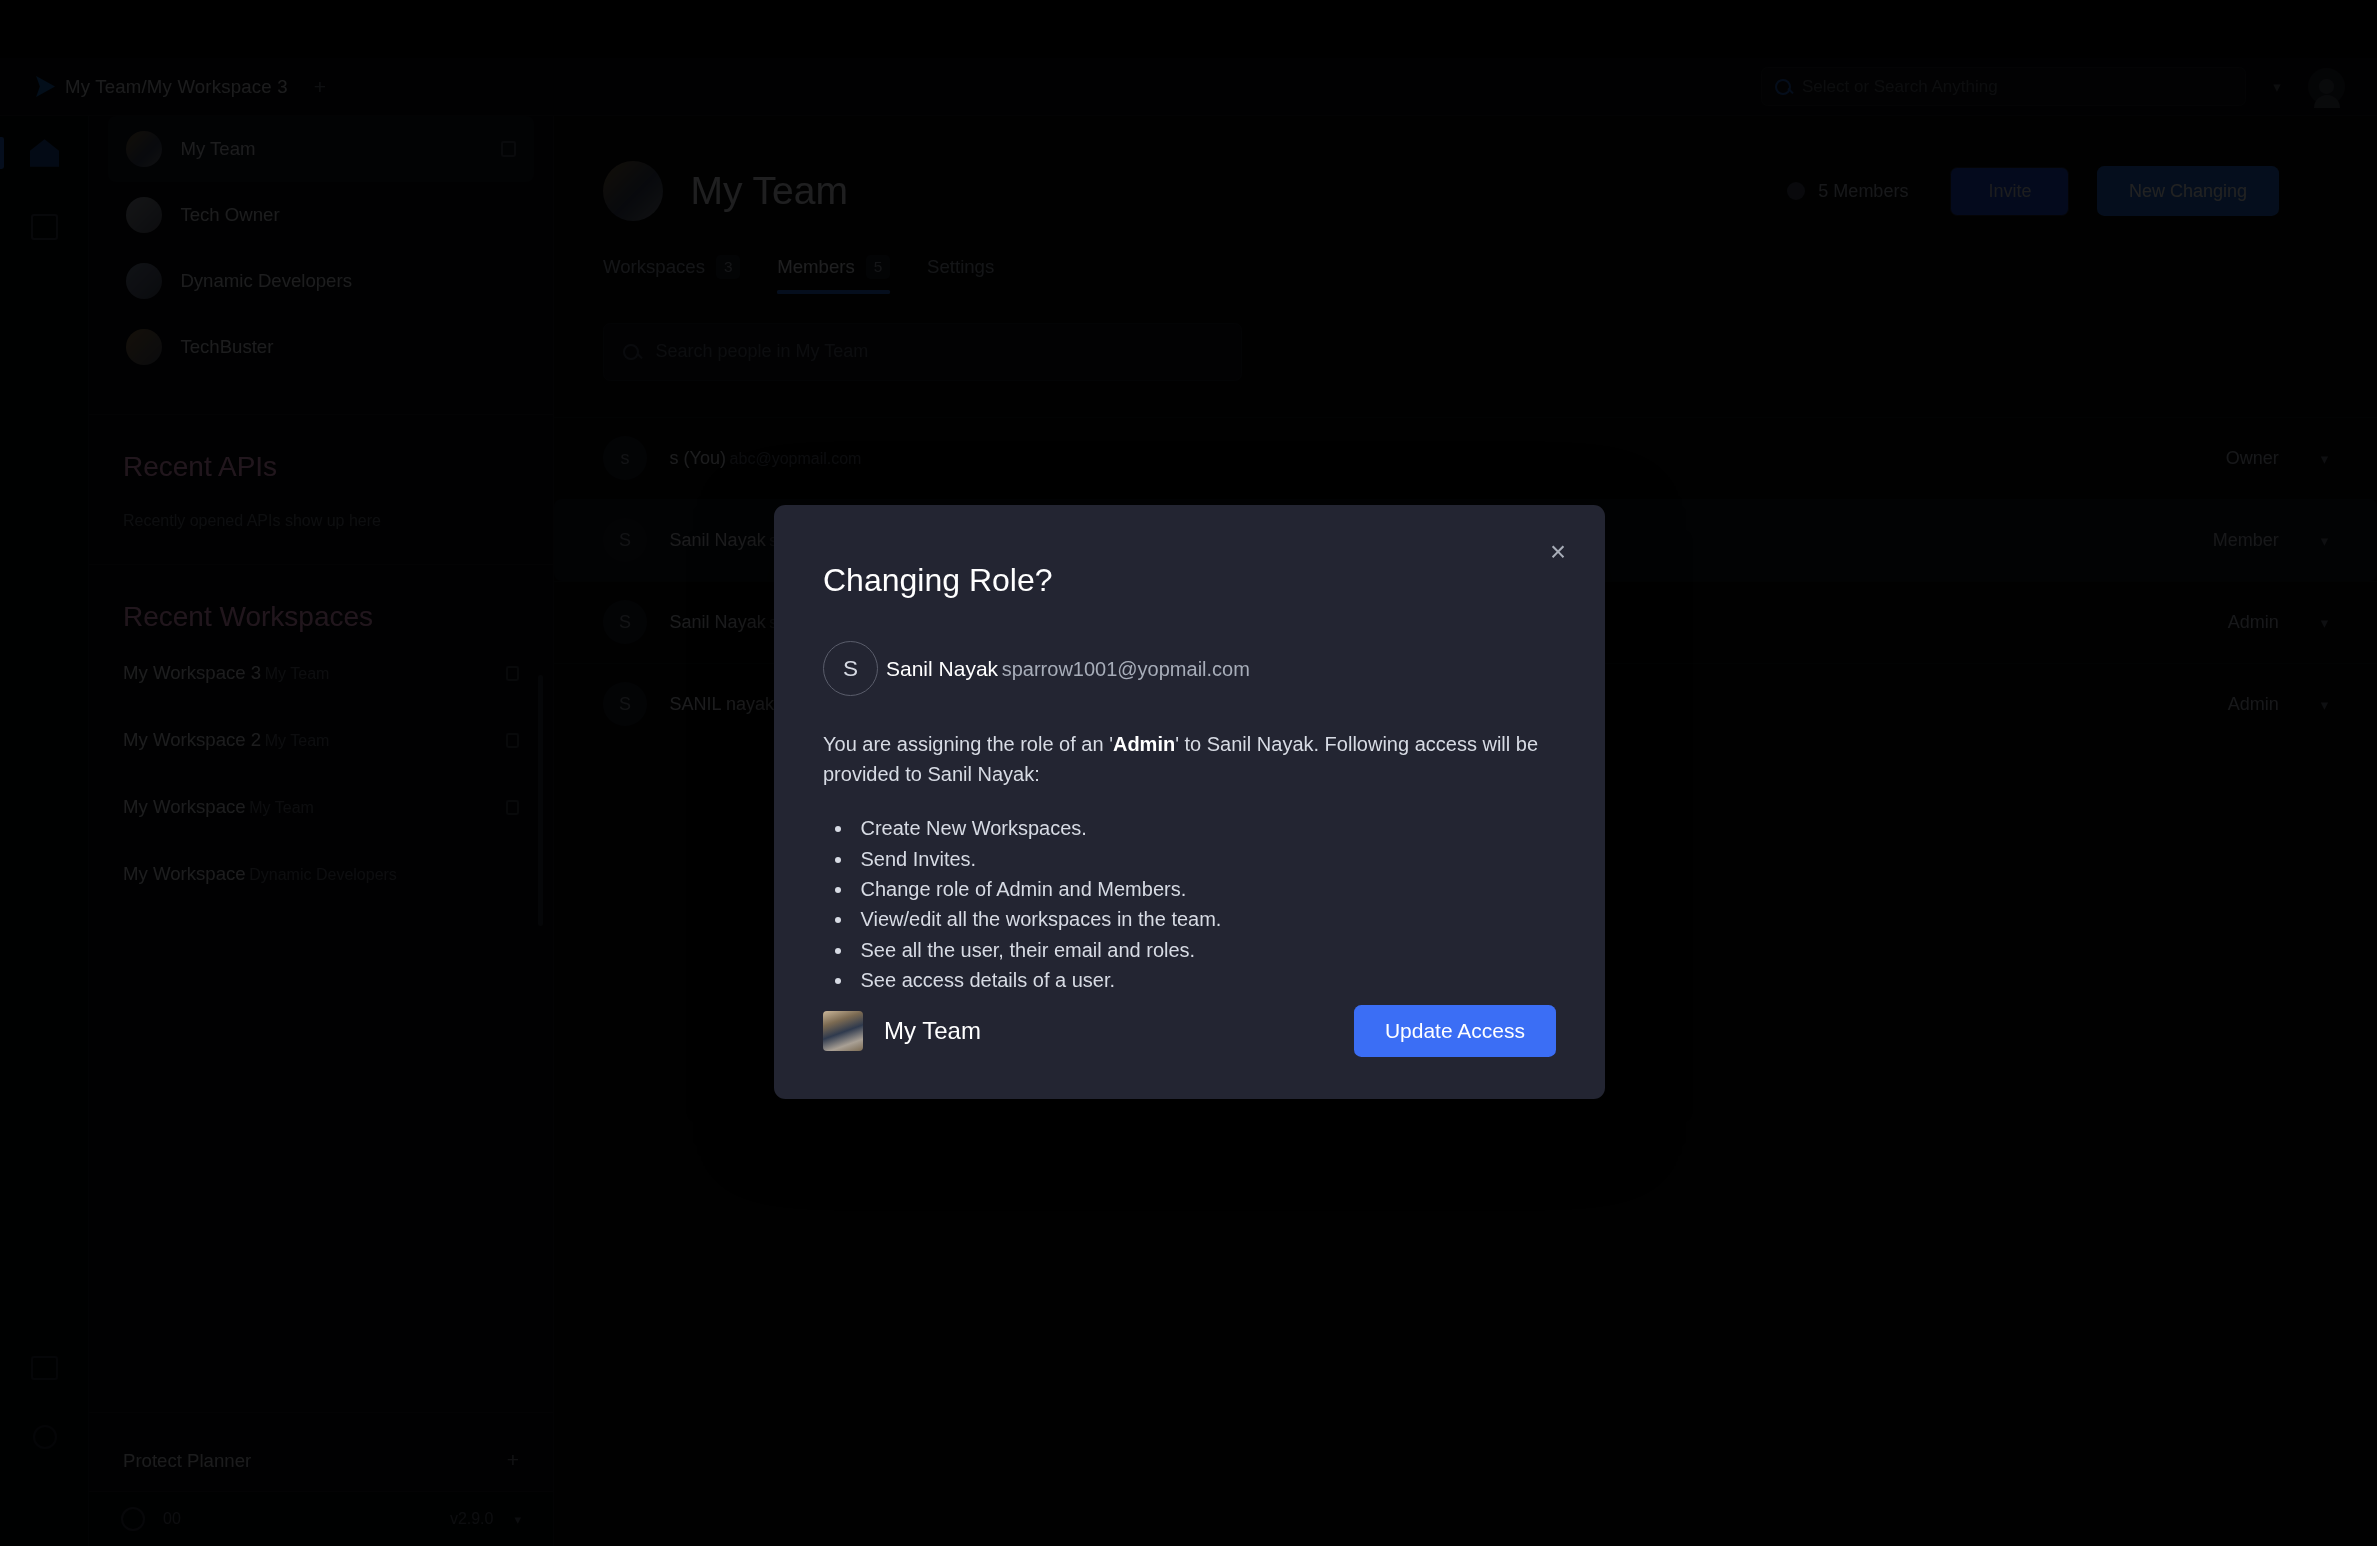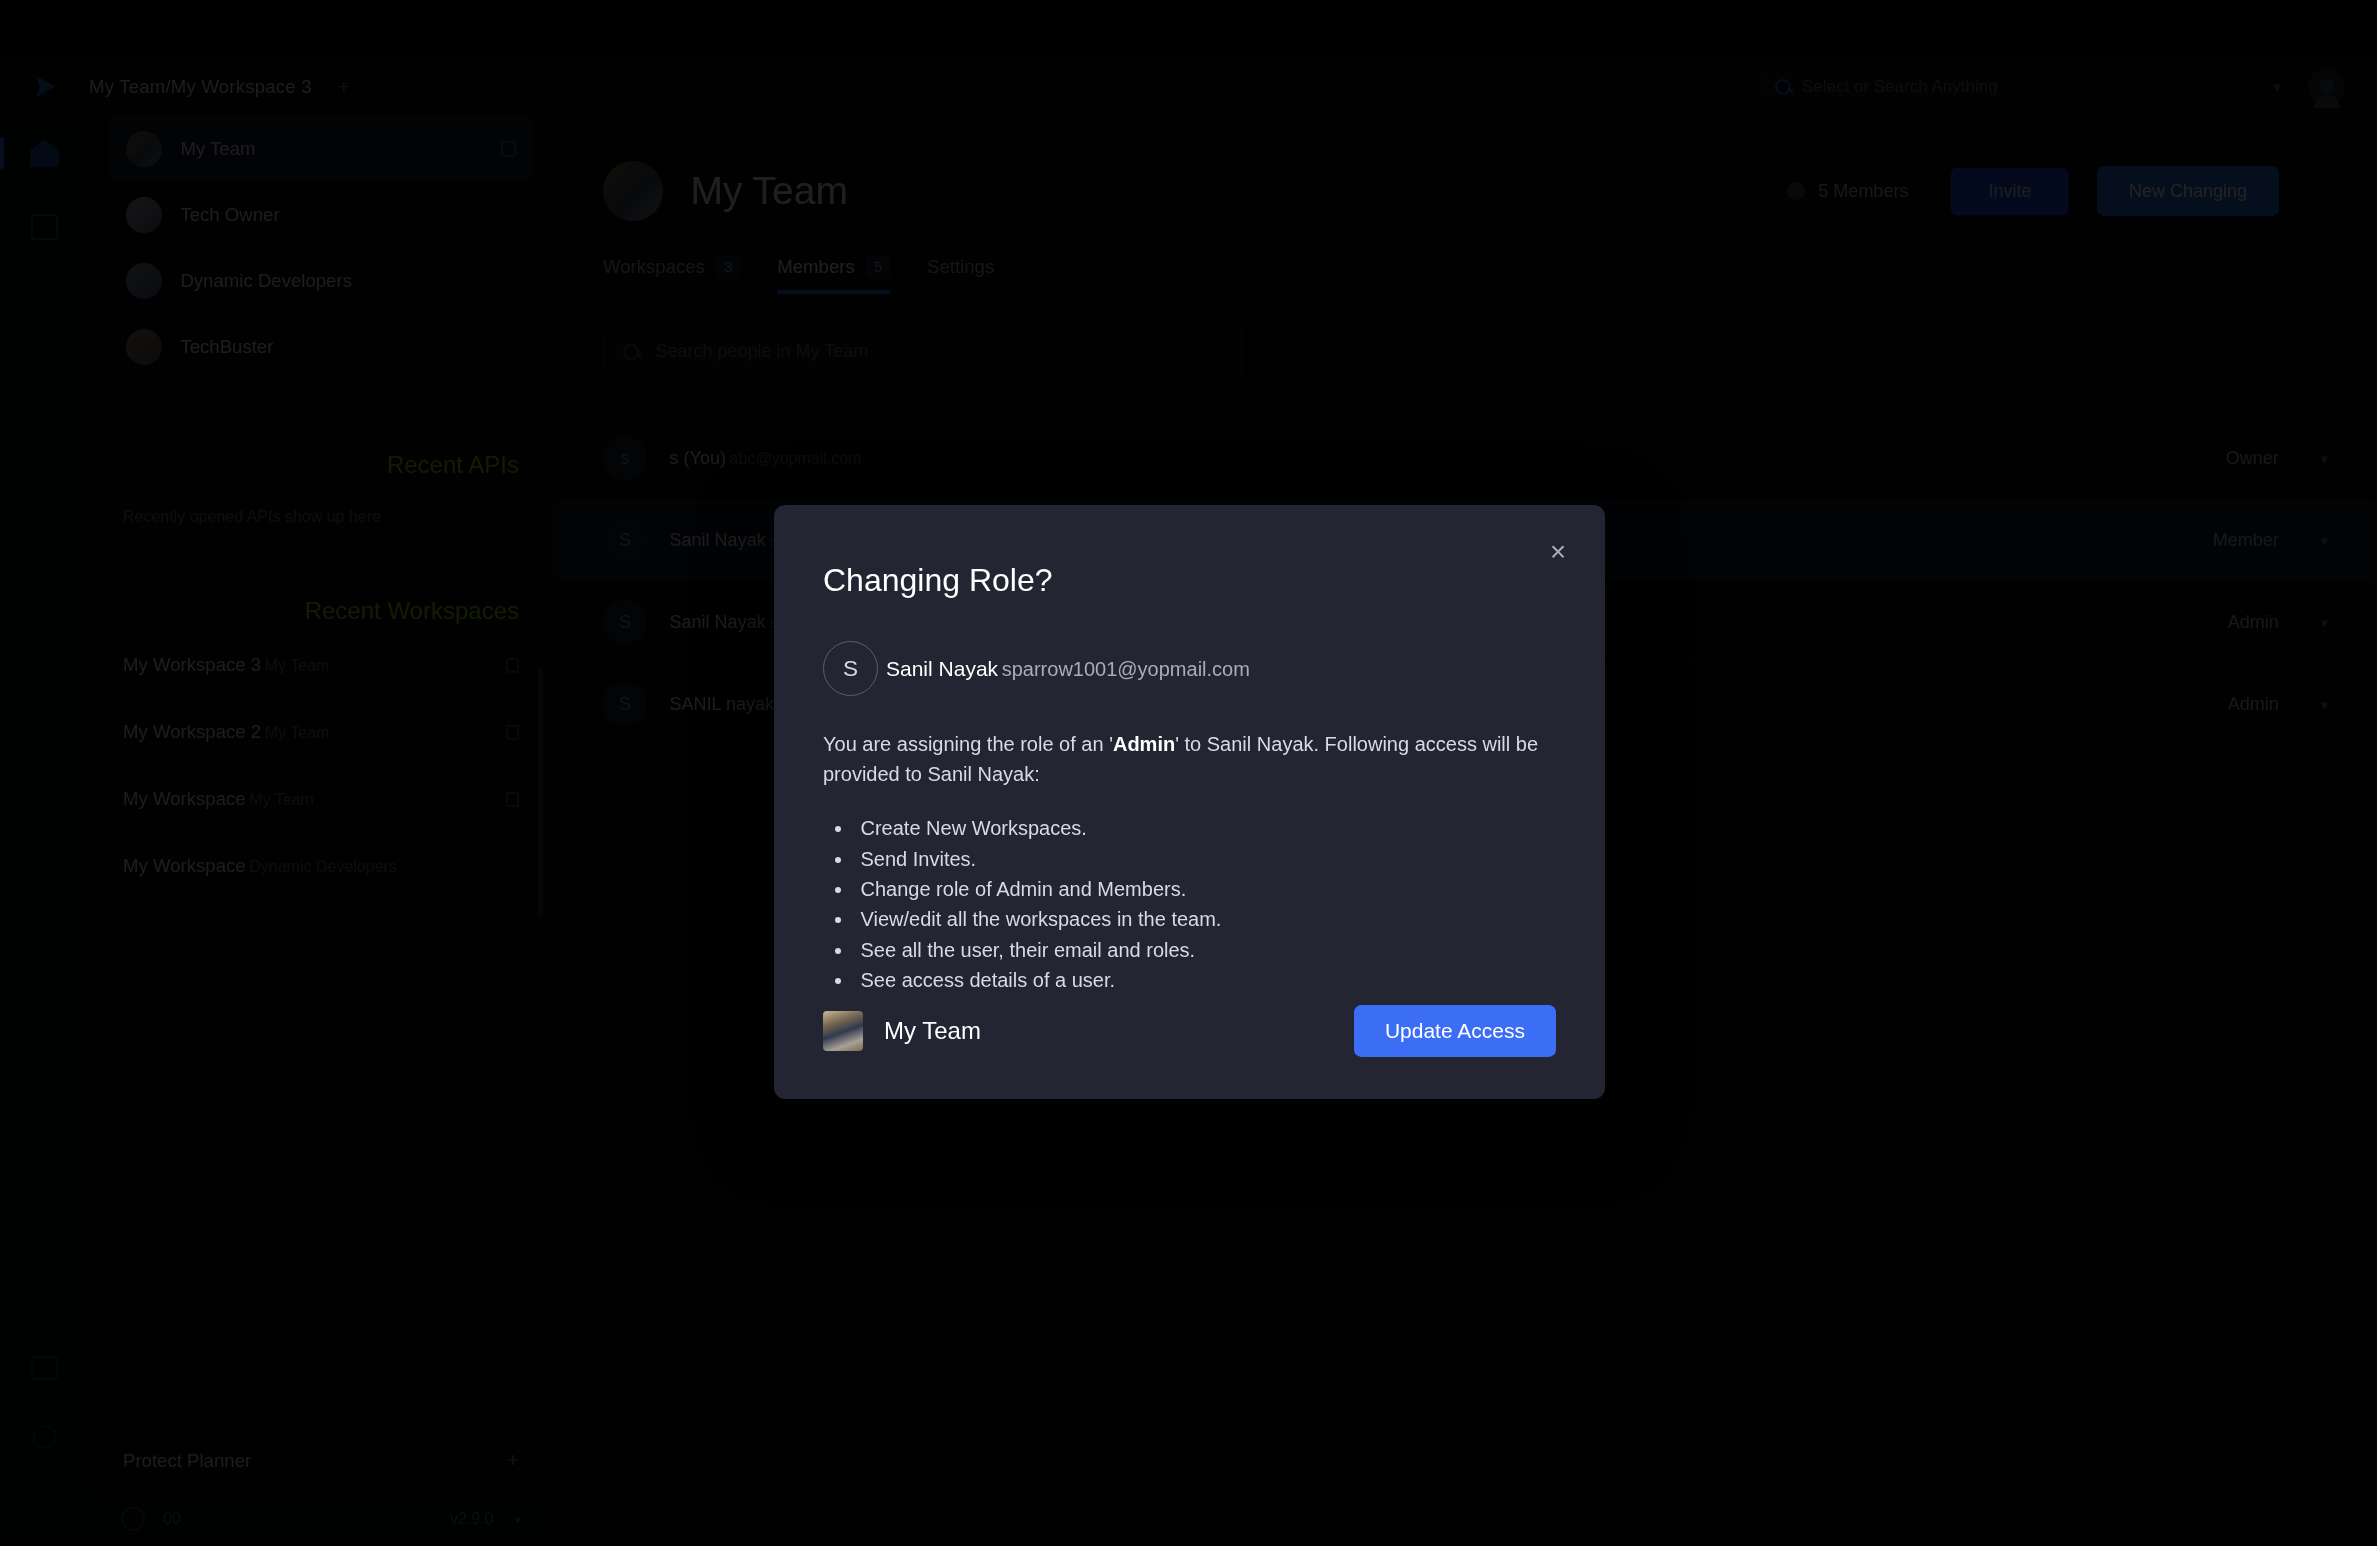--- a/index.html
+++ b/index.html
@@ -27,21 +27,21 @@
     background: #0c0d11;
     display: flex; align-items: center;
     border-bottom: 0.8px solid #16181e;
   }
   .logo-mark {
     width: 21px; height: 21px; margin-left: 34px;
     background: #1668c4;
     clip-path: polygon(10% 0%, 100% 50%, 10% 100%, 28% 50%);
   }
   .breadcrumb {
-    margin-left: 34px; font-size: 18.6px; color: #cfd3dc; letter-spacing: 0.2px;
+    margin-left: 10px; font-size: 18.6px; color: #cfd3dc; letter-spacing: 0.2px;
   }
   .breadcrumb-plus {
     margin-left: 26px; font-size: 21px; color: #6d7280;
   }
   .topbar-spacer { flex: 1; }
   .global-search {
     width: 485px; height: 39px; background: #111317;
     border: 0.8px solid #1d2029; border-radius: 6.5px;
     display: flex; align-items: center; gap: 11.3px; padding: 0 13px;
     font-size: 17px; color: #5d636f;
@@ -105,21 +105,21 @@
     flex: none;
   }
   .team-av.b { background: linear-gradient(135deg,#9aa0ad,#5d6170); }
   .team-av.c { background: linear-gradient(135deg,#7d8aa6,#4a5168); }
   .team-av.d { background: linear-gradient(135deg,#9b7b4d,#4e5263); }
   .team-name { font-size: 18.6px; color: #d4d8e1; flex: 1; }
   .team-lock { width: 14.6px; height: 16px; border: 2.4px solid #454b59; border-radius: 2.4px; }
 
   .sb-divider { height: 0.8px; background: #191b22; margin: 34px 0 0; }
   .sb-section { padding: 36px 34px 0; }
-  .sb-sec-title { font-size: 24px; color: #84cc16; text-align: right; }
+  .sb-sec-title { font-size: 28px; color: #f9a8d4; }
   .sb-sec-empty { font-size: 16px; color: #656b78; margin-top: 29px; }
 
   .ws-list { padding: 29px 34px 0; position: relative; }
   .ws-item { margin-bottom: 45px; display: flex; align-items: flex-start; }
   .ws-texts { flex: 1; }
   .ws-name { font-size: 18.6px; color: #d4d8e1; }
   .ws-sub { font-size: 16px; color: #5f6573; margin-top: 9.7px; }
   .ws-lock { width: 13px; height: 14.6px; border: 2.4px solid #3b4150; border-radius: 2.4px; margin-top: 4.9px; }
   .ws-scrollbar {
     position: absolute; right: 9.7px; top: 42px;

